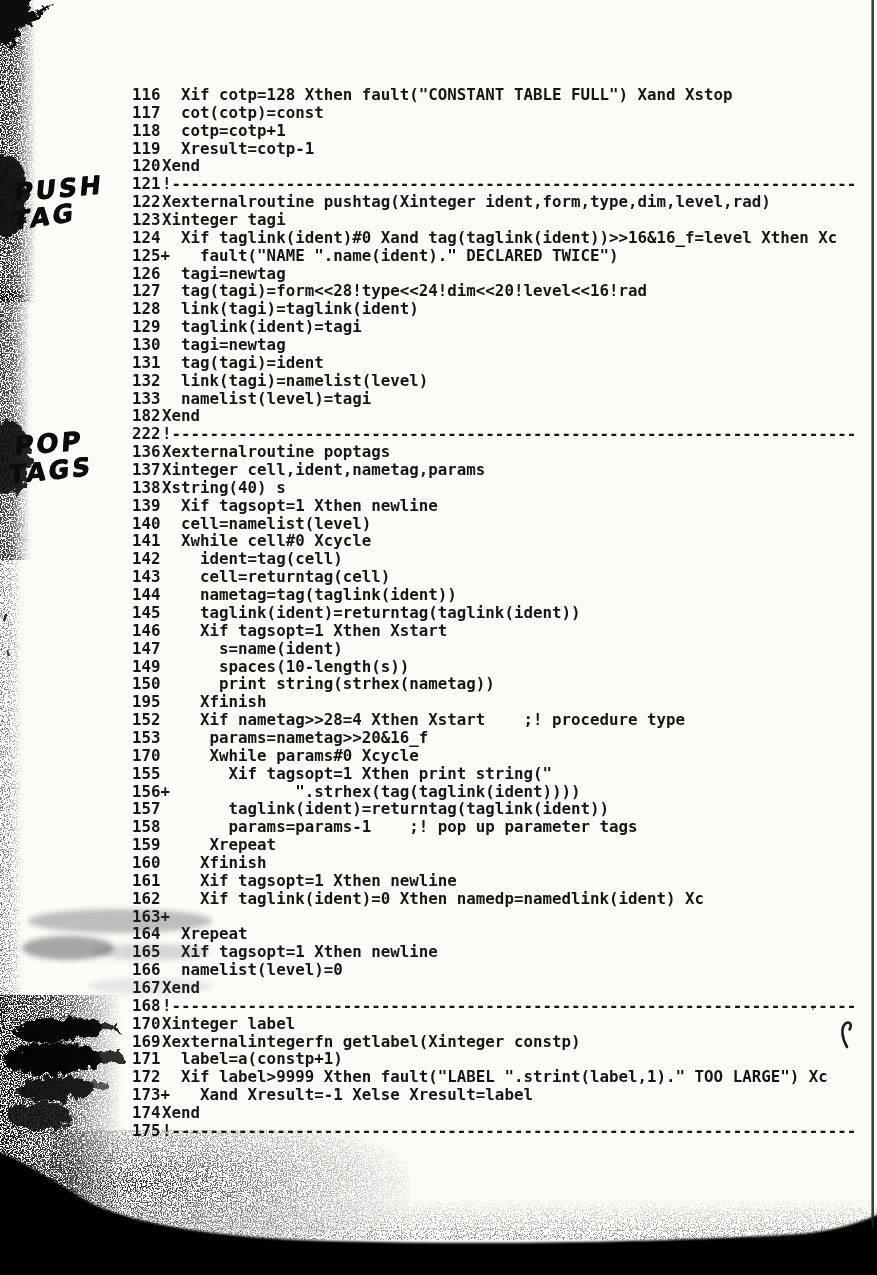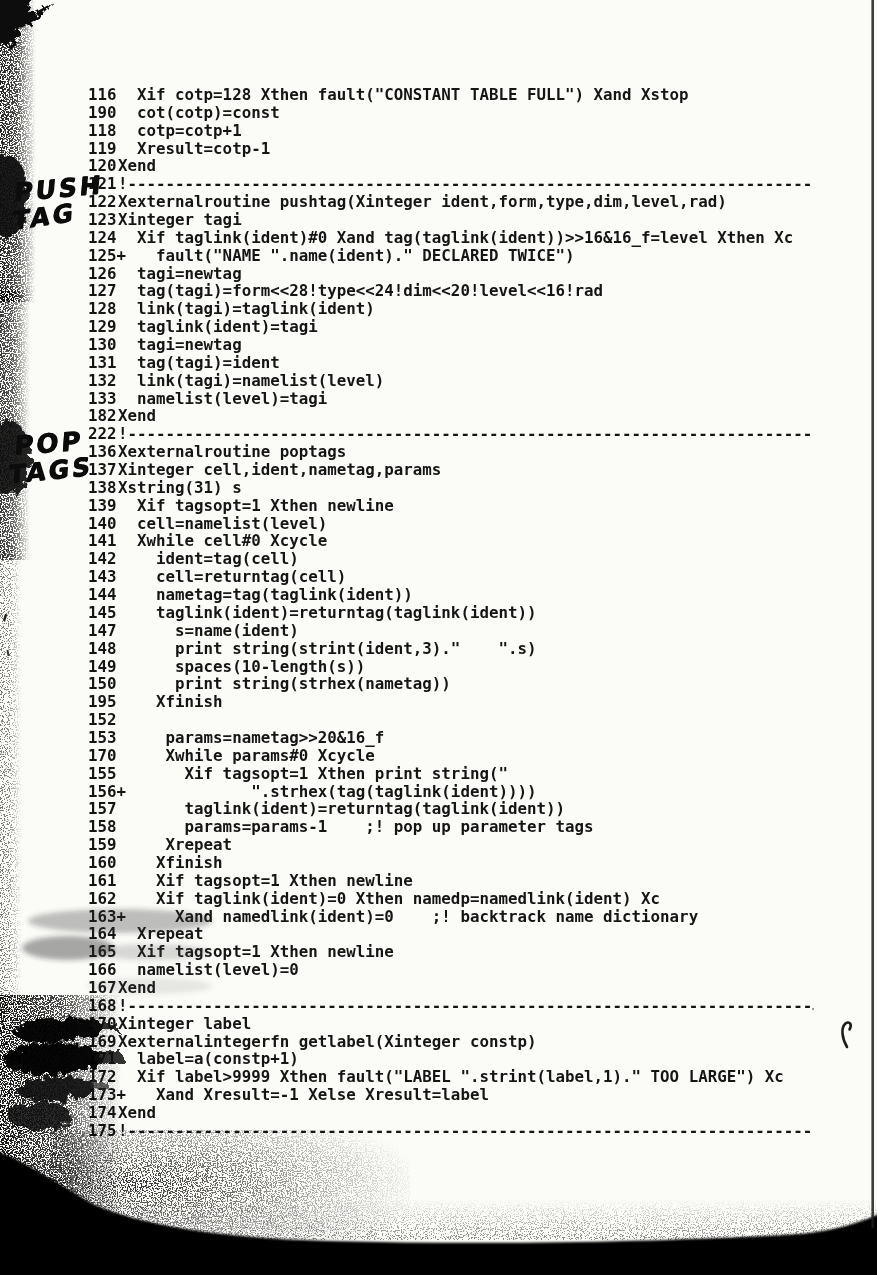--- a/index.html
+++ b/index.html
@@ -9,21 +9,21 @@
     background:#fbfbf8;
     overflow:hidden;
     font-family:"DejaVu Sans Mono", monospace;
   }
   
   .code-lines{
     position:absolute;left:88px;top:86px;
     color:#151515;
     font-size:15.8px;line-height:17.87px;font-weight:bold;
   }
-  .row{display:flex;height:17.87px;white-space:pre;}
+  .row{display:flex;height:17.87px;white-space:pre;margin-left:44px;}
   .row .num{flex:none;width:30px;overflow:visible;}
   .row .code{white-space:pre;}
   
   .marker{
     position:absolute;
     font-family:"DejaVu Sans", sans-serif;
     font-weight:bold;color:#0b0b0b;
     letter-spacing:3px;
     text-shadow:0.8px 0 0 #0b0b0b, 0 0.8px 0 #0b0b0b;
   }
@@ -34,66 +34,66 @@
   
   .artifacts{position:absolute;left:0;top:0;pointer-events:none;}
 </style>
 </head>
 <body>
 
 <div id="page">
 
   <div class="code-lines">
       <div class="row"><span class="num">116</span><span class="code">  Xif cotp=128 Xthen fault("CONSTANT TABLE FULL") Xand Xstop</span></div>
-      <div class="row"><span class="num">190</span><span class="code">  cot(cotp)=const</span></div>
+      <div class="row"><span class="num">117</span><span class="code">  cot(cotp)=const</span></div>
       <div class="row"><span class="num">118</span><span class="code">  cotp=cotp+1</span></div>
       <div class="row"><span class="num">119</span><span class="code">  Xresult=cotp-1</span></div>
       <div class="row"><span class="num">120</span><span class="code">Xend</span></div>
       <div class="row"><span class="num">121</span><span class="code">!------------------------------------------------------------------------</span></div>
       <div class="row"><span class="num">122</span><span class="code">Xexternalroutine pushtag(Xinteger ident,form,type,dim,level,rad)</span></div>
       <div class="row"><span class="num">123</span><span class="code">Xinteger tagi</span></div>
       <div class="row"><span class="num">124</span><span class="code">  Xif taglink(ident)#0 Xand tag(taglink(ident))&gt;&gt;16&amp;16_f=level Xthen Xc</span></div>
       <div class="row"><span class="num">125+</span><span class="code">    fault("NAME ".name(ident)." DECLARED TWICE")</span></div>
       <div class="row"><span class="num">126</span><span class="code">  tagi=newtag</span></div>
       <div class="row"><span class="num">127</span><span class="code">  tag(tagi)=form&lt;&lt;28!type&lt;&lt;24!dim&lt;&lt;20!level&lt;&lt;16!rad</span></div>
       <div class="row"><span class="num">128</span><span class="code">  link(tagi)=taglink(ident)</span></div>
       <div class="row"><span class="num">129</span><span class="code">  taglink(ident)=tagi</span></div>
       <div class="row"><span class="num">130</span><span class="code">  tagi=newtag</span></div>
       <div class="row"><span class="num">131</span><span class="code">  tag(tagi)=ident</span></div>
       <div class="row"><span class="num">132</span><span class="code">  link(tagi)=namelist(level)</span></div>
       <div class="row"><span class="num">133</span><span class="code">  namelist(level)=tagi</span></div>
       <div class="row"><span class="num">182</span><span class="code">Xend</span></div>
       <div class="row"><span class="num">222</span><span class="code">!------------------------------------------------------------------------</span></div>
       <div class="row"><span class="num">136</span><span class="code">Xexternalroutine poptags</span></div>
       <div class="row"><span class="num">137</span><span class="code">Xinteger cell,ident,nametag,params</span></div>
-      <div class="row"><span class="num">138</span><span class="code">Xstring(31) s</span></div>
+      <div class="row"><span class="num">138</span><span class="code">Xstring(40) s</span></div>
       <div class="row"><span class="num">139</span><span class="code">  Xif tagsopt=1 Xthen newline</span></div>
       <div class="row"><span class="num">140</span><span class="code">  cell=namelist(level)</span></div>
       <div class="row"><span class="num">141</span><span class="code">  Xwhile cell#0 Xcycle</span></div>
       <div class="row"><span class="num">142</span><span class="code">    ident=tag(cell)</span></div>
       <div class="row"><span class="num">143</span><span class="code">    cell=returntag(cell)</span></div>
       <div class="row"><span class="num">144</span><span class="code">    nametag=tag(taglink(ident))</span></div>
       <div class="row"><span class="num">145</span><span class="code">    taglink(ident)=returntag(taglink(ident))</span></div>
+      <div class="row"><span class="num">146</span><span class="code">    Xif tagsopt=1 Xthen Xstart</span></div>
       <div class="row"><span class="num">147</span><span class="code">      s=name(ident)</span></div>
-      <div class="row"><span class="num">148</span><span class="code">      print string(strint(ident,3)."    ".s)</span></div>
       <div class="row"><span class="num">149</span><span class="code">      spaces(10-length(s))</span></div>
       <div class="row"><span class="num">150</span><span class="code">      print string(strhex(nametag))</span></div>
       <div class="row"><span class="num">195</span><span class="code">    Xfinish</span></div>
-      <div class="row"><span class="num">152</span></div>
+      <div class="row"><span class="num">152</span><span class="code">    Xif nametag&gt;&gt;28=4 Xthen Xstart    ;! procedure type</span></div>
       <div class="row"><span class="num">153</span><span class="code">     params=nametag&gt;&gt;20&amp;16_f</span></div>
       <div class="row"><span class="num">170</span><span class="code">     Xwhile params#0 Xcycle</span></div>
       <div class="row"><span class="num">155</span><span class="code">       Xif tagsopt=1 Xthen print string("</span></div>
       <div class="row"><span class="num">156+</span><span class="code">              ".strhex(tag(taglink(ident))))</span></div>
       <div class="row"><span class="num">157</span><span class="code">       taglink(ident)=returntag(taglink(ident))</span></div>
       <div class="row"><span class="num">158</span><span class="code">       params=params-1    ;! pop up parameter tags</span></div>
       <div class="row"><span class="num">159</span><span class="code">     Xrepeat</span></div>
       <div class="row"><span class="num">160</span><span class="code">    Xfinish</span></div>
       <div class="row"><span class="num">161</span><span class="code">    Xif tagsopt=1 Xthen newline</span></div>
       <div class="row"><span class="num">162</span><span class="code">    Xif taglink(ident)=0 Xthen namedp=namedlink(ident) Xc</span></div>
-      <div class="row"><span class="num">163+</span><span class="code">      Xand namedlink(ident)=0    ;! backtrack name dictionary</span></div>
+      <div class="row"><span class="num">163+</span></div>
       <div class="row"><span class="num">164</span><span class="code">  Xrepeat</span></div>
       <div class="row"><span class="num">165</span><span class="code">  Xif tagsopt=1 Xthen newline</span></div>
       <div class="row"><span class="num">166</span><span class="code">  namelist(level)=0</span></div>
       <div class="row"><span class="num">167</span><span class="code">Xend</span></div>
       <div class="row"><span class="num">168</span><span class="code">!------------------------------------------------------------------------</span></div>
       <div class="row"><span class="num">170</span><span class="code">Xinteger label</span></div>
       <div class="row"><span class="num">169</span><span class="code">Xexternalintegerfn getlabel(Xinteger constp)</span></div>
       <div class="row"><span class="num">171</span><span class="code">  label=a(constp+1)</span></div>
       <div class="row"><span class="num">172</span><span class="code">  Xif label&gt;9999 Xthen fault("LABEL ".strint(label,1)." TOO LARGE") Xc</span></div>
       <div class="row"><span class="num">173+</span><span class="code">    Xand Xresult=-1 Xelse Xresult=label</span></div>

